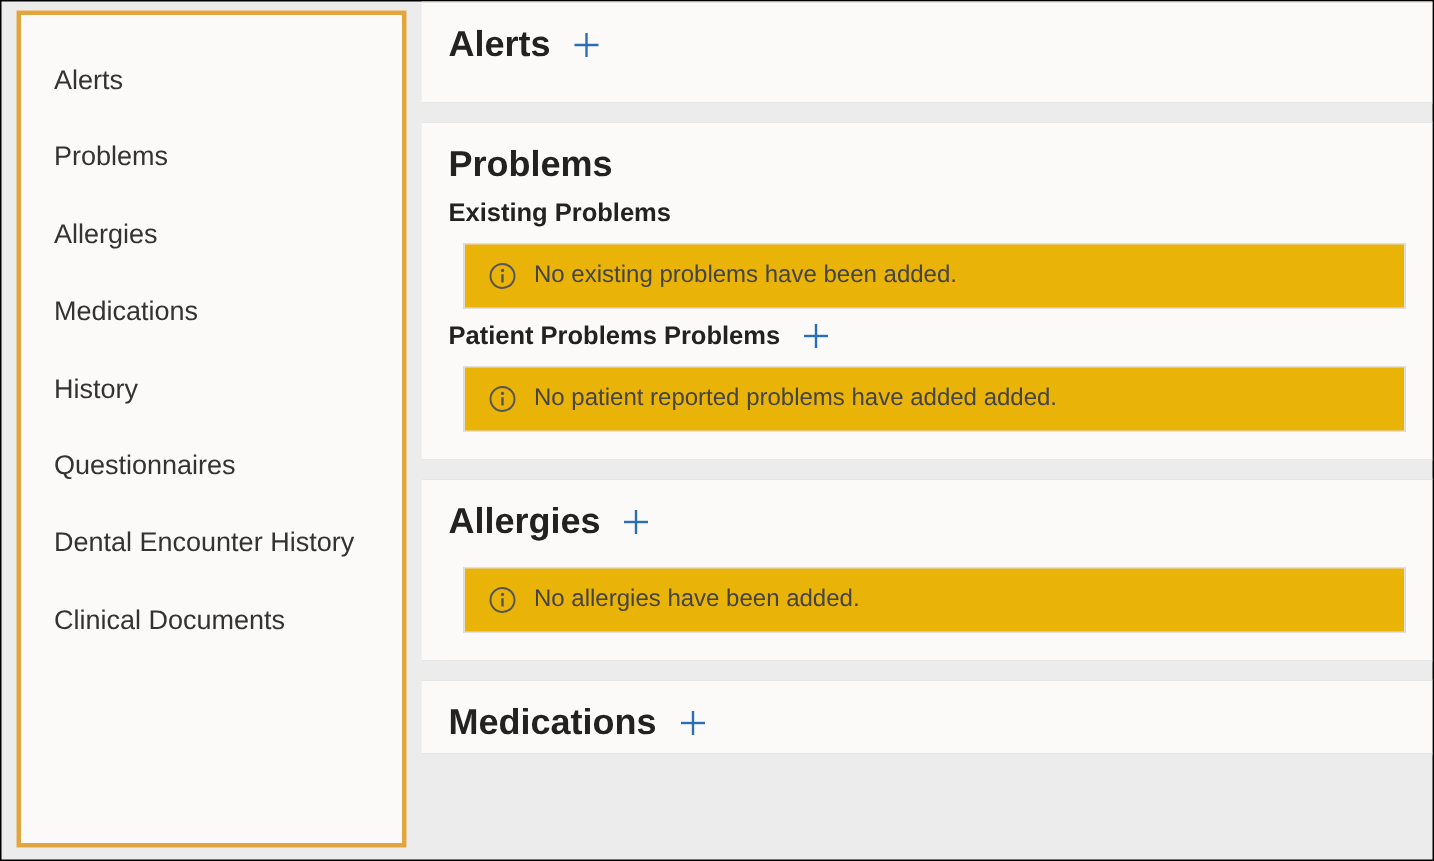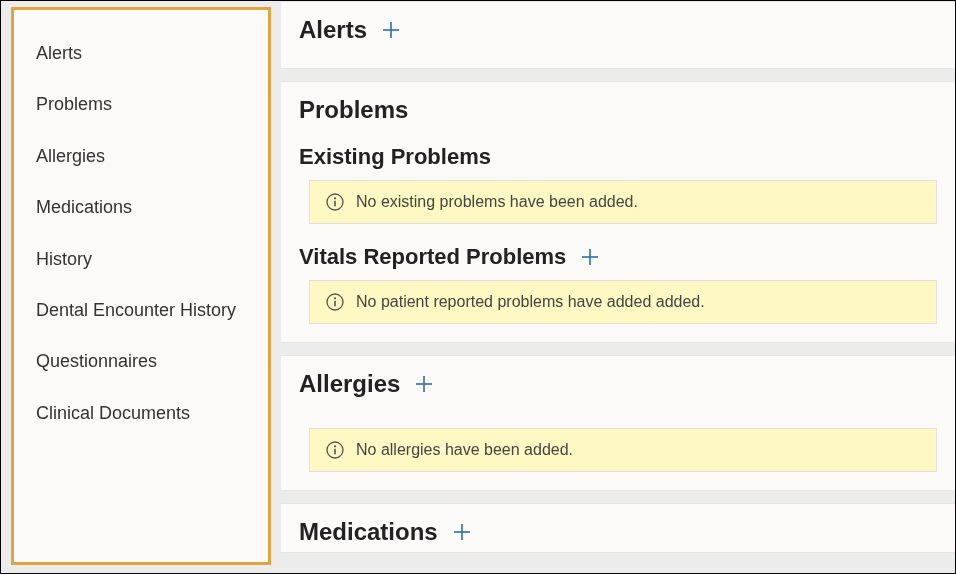--- a/index.html
+++ b/index.html
@@ -64,31 +64,31 @@
   .plus-icon {
     width: 20px;
     height: 20px;
     display: inline-flex;
     align-items: center;
     justify-content: center;
     cursor: pointer;
   }
   .plus-icon svg { width: 20px; height: 20px; }
   .sub-heading {
-    font-size: 22px;
+    font-size: 17px;
     font-weight: 700;
     color: #222;
-    margin-top: 20px;
+    margin-top: 8px;
     margin-bottom: 10px;
     display: flex;
     align-items: center;
     gap: 14px;
   }
   .empty-box {
-    background: #fef9c3;
+    background: #eab308;
     border: 1px solid #e2e0dc;
     padding: 12px 16px;
     display: flex;
     align-items: center;
     gap: 12px;
     margin-left: 10px;
   }
   .info-icon {
     width: 18px;
     height: 18px;
@@ -108,22 +108,22 @@
 <body>
 
 <div class="frame">
 
   <nav class="sidebar">
     <div class="sidebar-item">Alerts</div>
     <div class="sidebar-item">Problems</div>
     <div class="sidebar-item">Allergies</div>
     <div class="sidebar-item">Medications</div>
     <div class="sidebar-item">History</div>
+    <div class="sidebar-item">Questionnaires</div>
     <div class="sidebar-item">Dental Encounter History</div>
-    <div class="sidebar-item">Questionnaires</div>
     <div class="sidebar-item">Clinical Documents</div>
   </nav>
 
   <main class="main">
 
     <section class="section first">
       <div class="section-header">
         <h2 class="section-title">Alerts</h2>
         <span class="plus-icon">
           <svg viewBox="0 0 20 20">
@@ -147,21 +147,21 @@
           <svg viewBox="0 0 18 18">
               <circle cx="9" cy="9" r="8" fill="none" stroke="#555" stroke-width="1.3"></circle>
               <circle cx="9" cy="5.3" r="1.1" fill="#555"></circle>
               <rect x="8.2" y="7.8" width="1.6" height="5.5" fill="#555"></rect>
             </svg>
         </span>
         <span class="empty-text">No existing problems have been added.</span>
       </div>
 
       <div class="sub-heading">
-        <span>Vitals Reported Problems</span>
+        <span>Patient Problems Problems</span>
         <span class="plus-icon">
           <svg viewBox="0 0 20 20">
               <line x1="10" y1="2" x2="10" y2="18" stroke="#2a6fb5" stroke-width="1.6"></line>
               <line x1="2" y1="10" x2="18" y2="10" stroke="#2a6fb5" stroke-width="1.6"></line>
             </svg>
         </span>
       </div>
       <div class="empty-box">
         <span class="info-icon">
           <svg viewBox="0 0 18 18">
@@ -177,21 +177,21 @@
     <section class="section">
       <div class="section-header">
         <h2 class="section-title">Allergies</h2>
         <span class="plus-icon">
           <svg viewBox="0 0 20 20">
               <line x1="10" y1="2" x2="10" y2="18" stroke="#2a6fb5" stroke-width="1.6"></line>
               <line x1="2" y1="10" x2="18" y2="10" stroke="#2a6fb5" stroke-width="1.6"></line>
             </svg>
         </span>
       </div>
-      <div class="empty-box" style="margin-top:30px;">
+      <div class="empty-box" style="margin-top:16px;">
         <span class="info-icon">
           <svg viewBox="0 0 18 18">
               <circle cx="9" cy="9" r="8" fill="none" stroke="#555" stroke-width="1.3"></circle>
               <circle cx="9" cy="5.3" r="1.1" fill="#555"></circle>
               <rect x="8.2" y="7.8" width="1.6" height="5.5" fill="#555"></rect>
             </svg>
         </span>
         <span class="empty-text">No allergies have been added.</span>
       </div>
     </section>

